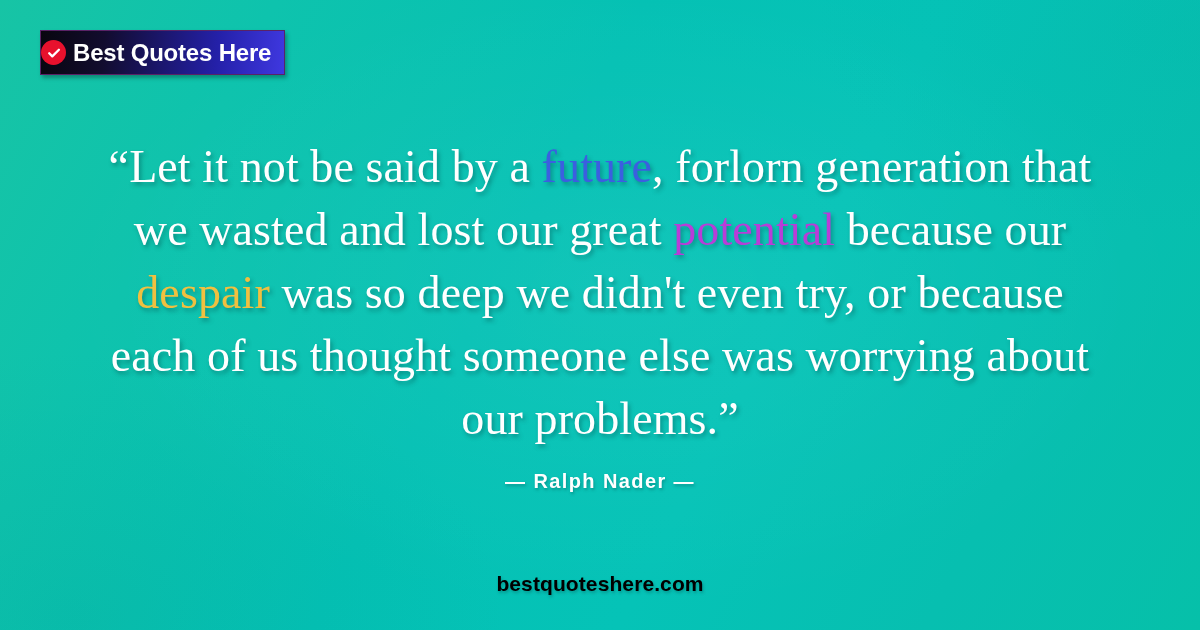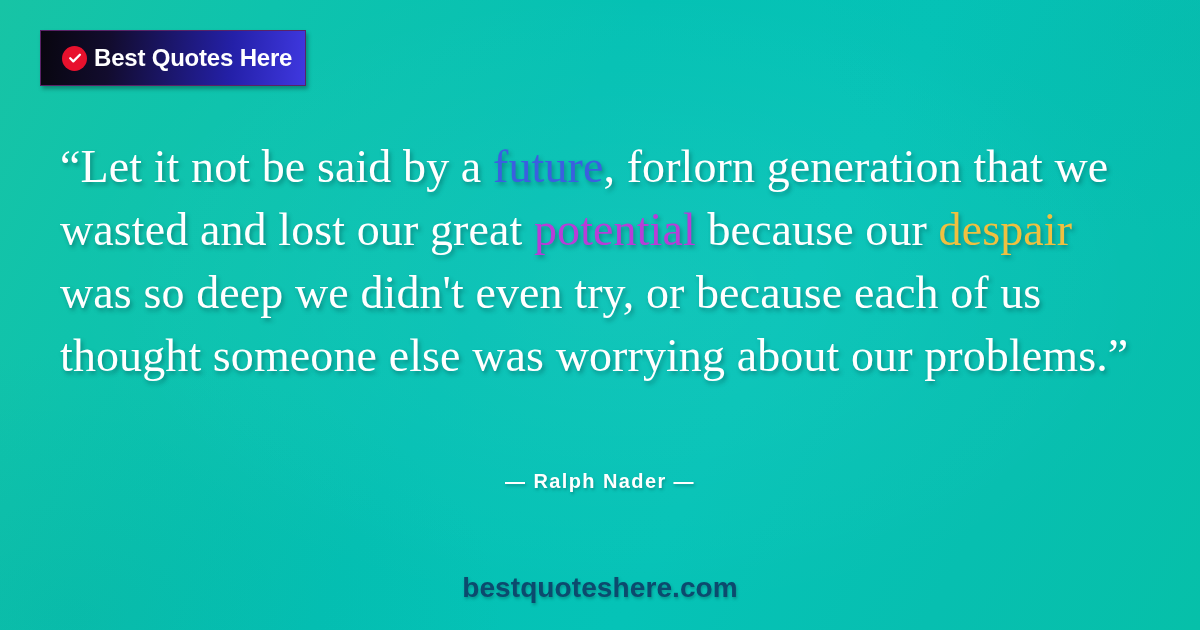--- a/index.html
+++ b/index.html
@@ -36,25 +36,25 @@
       radial-gradient(ellipse 900px 520px at 52% 46%, rgba(255,255,255,0.055) 0%, rgba(255,255,255,0.0) 62%),
       radial-gradient(ellipse 620px 380px at 6% 98%, rgba(0,150,140,0.16) 0%, rgba(0,150,140,0) 70%),
       radial-gradient(ellipse 520px 300px at 98% 4%, rgba(0,160,150,0.10) 0%, rgba(0,160,150,0) 70%);
   }
 
   
   #logo-badge {
     position: absolute;
     left: 40px;
     top: 30px;
-    height: 56px;
+    height: 45px;
     display: flex;
     align-items: center;
     gap: 7px;
-    padding: 0 13px 0 21px;
+    padding: 0 13px 0 0;
     background: linear-gradient(95deg, #08060f 0%, #120c2e 26%, #2420a8 72%, #3f38e0 100%);
     border: 1.5px solid #5a2266;
     box-shadow: 2px 3px 4px rgba(0,0,0,0.30);
   }
   #check-badge-icon {
     width: 25px;
     height: 25px;
     flex: 0 0 25px;
     border-radius: 50%;
     background: #e8112d;
@@ -71,22 +71,22 @@
     white-space: nowrap;
     line-height: 1;
   }
 
   
   #quote-block {
     position: absolute;
     left: 0;
     right: 0;
     top: 135px;
-    padding: 0 60px;
-    text-align: left;
+    padding: 0 104px;
+    text-align: center;
   }
   #quote-text {
     font-family: "Liberation Serif", "DejaVu Serif", serif;
     font-size: 46px;
     line-height: 63px;
     color: #ffffff;
     text-shadow: 2px 3px 4px rgba(0, 70, 70, 0.42);
     letter-spacing: 0.1px;
   }
   .hl { font-family: inherit; }
@@ -105,22 +105,22 @@
     text-shadow: 1px 2px 3px rgba(0, 70, 70, 0.35);
   }
 
   
   #footer-url {
     position: absolute;
     left: 0;
     right: 0;
     top: 572px;
     text-align: center;
-    color: #0c4a6e;
-    font-size: 28px;
+    color: #000000;
+    font-size: 21px;
     font-weight: bold;
     letter-spacing: 0.1px;
     text-shadow: 1px 2px 3px rgba(0, 70, 70, 0.35);
   }
 </style>
 </head>
 <body>
 
 <div id="bg-layer"></div>
 <div id="bg-sheen"></div>

